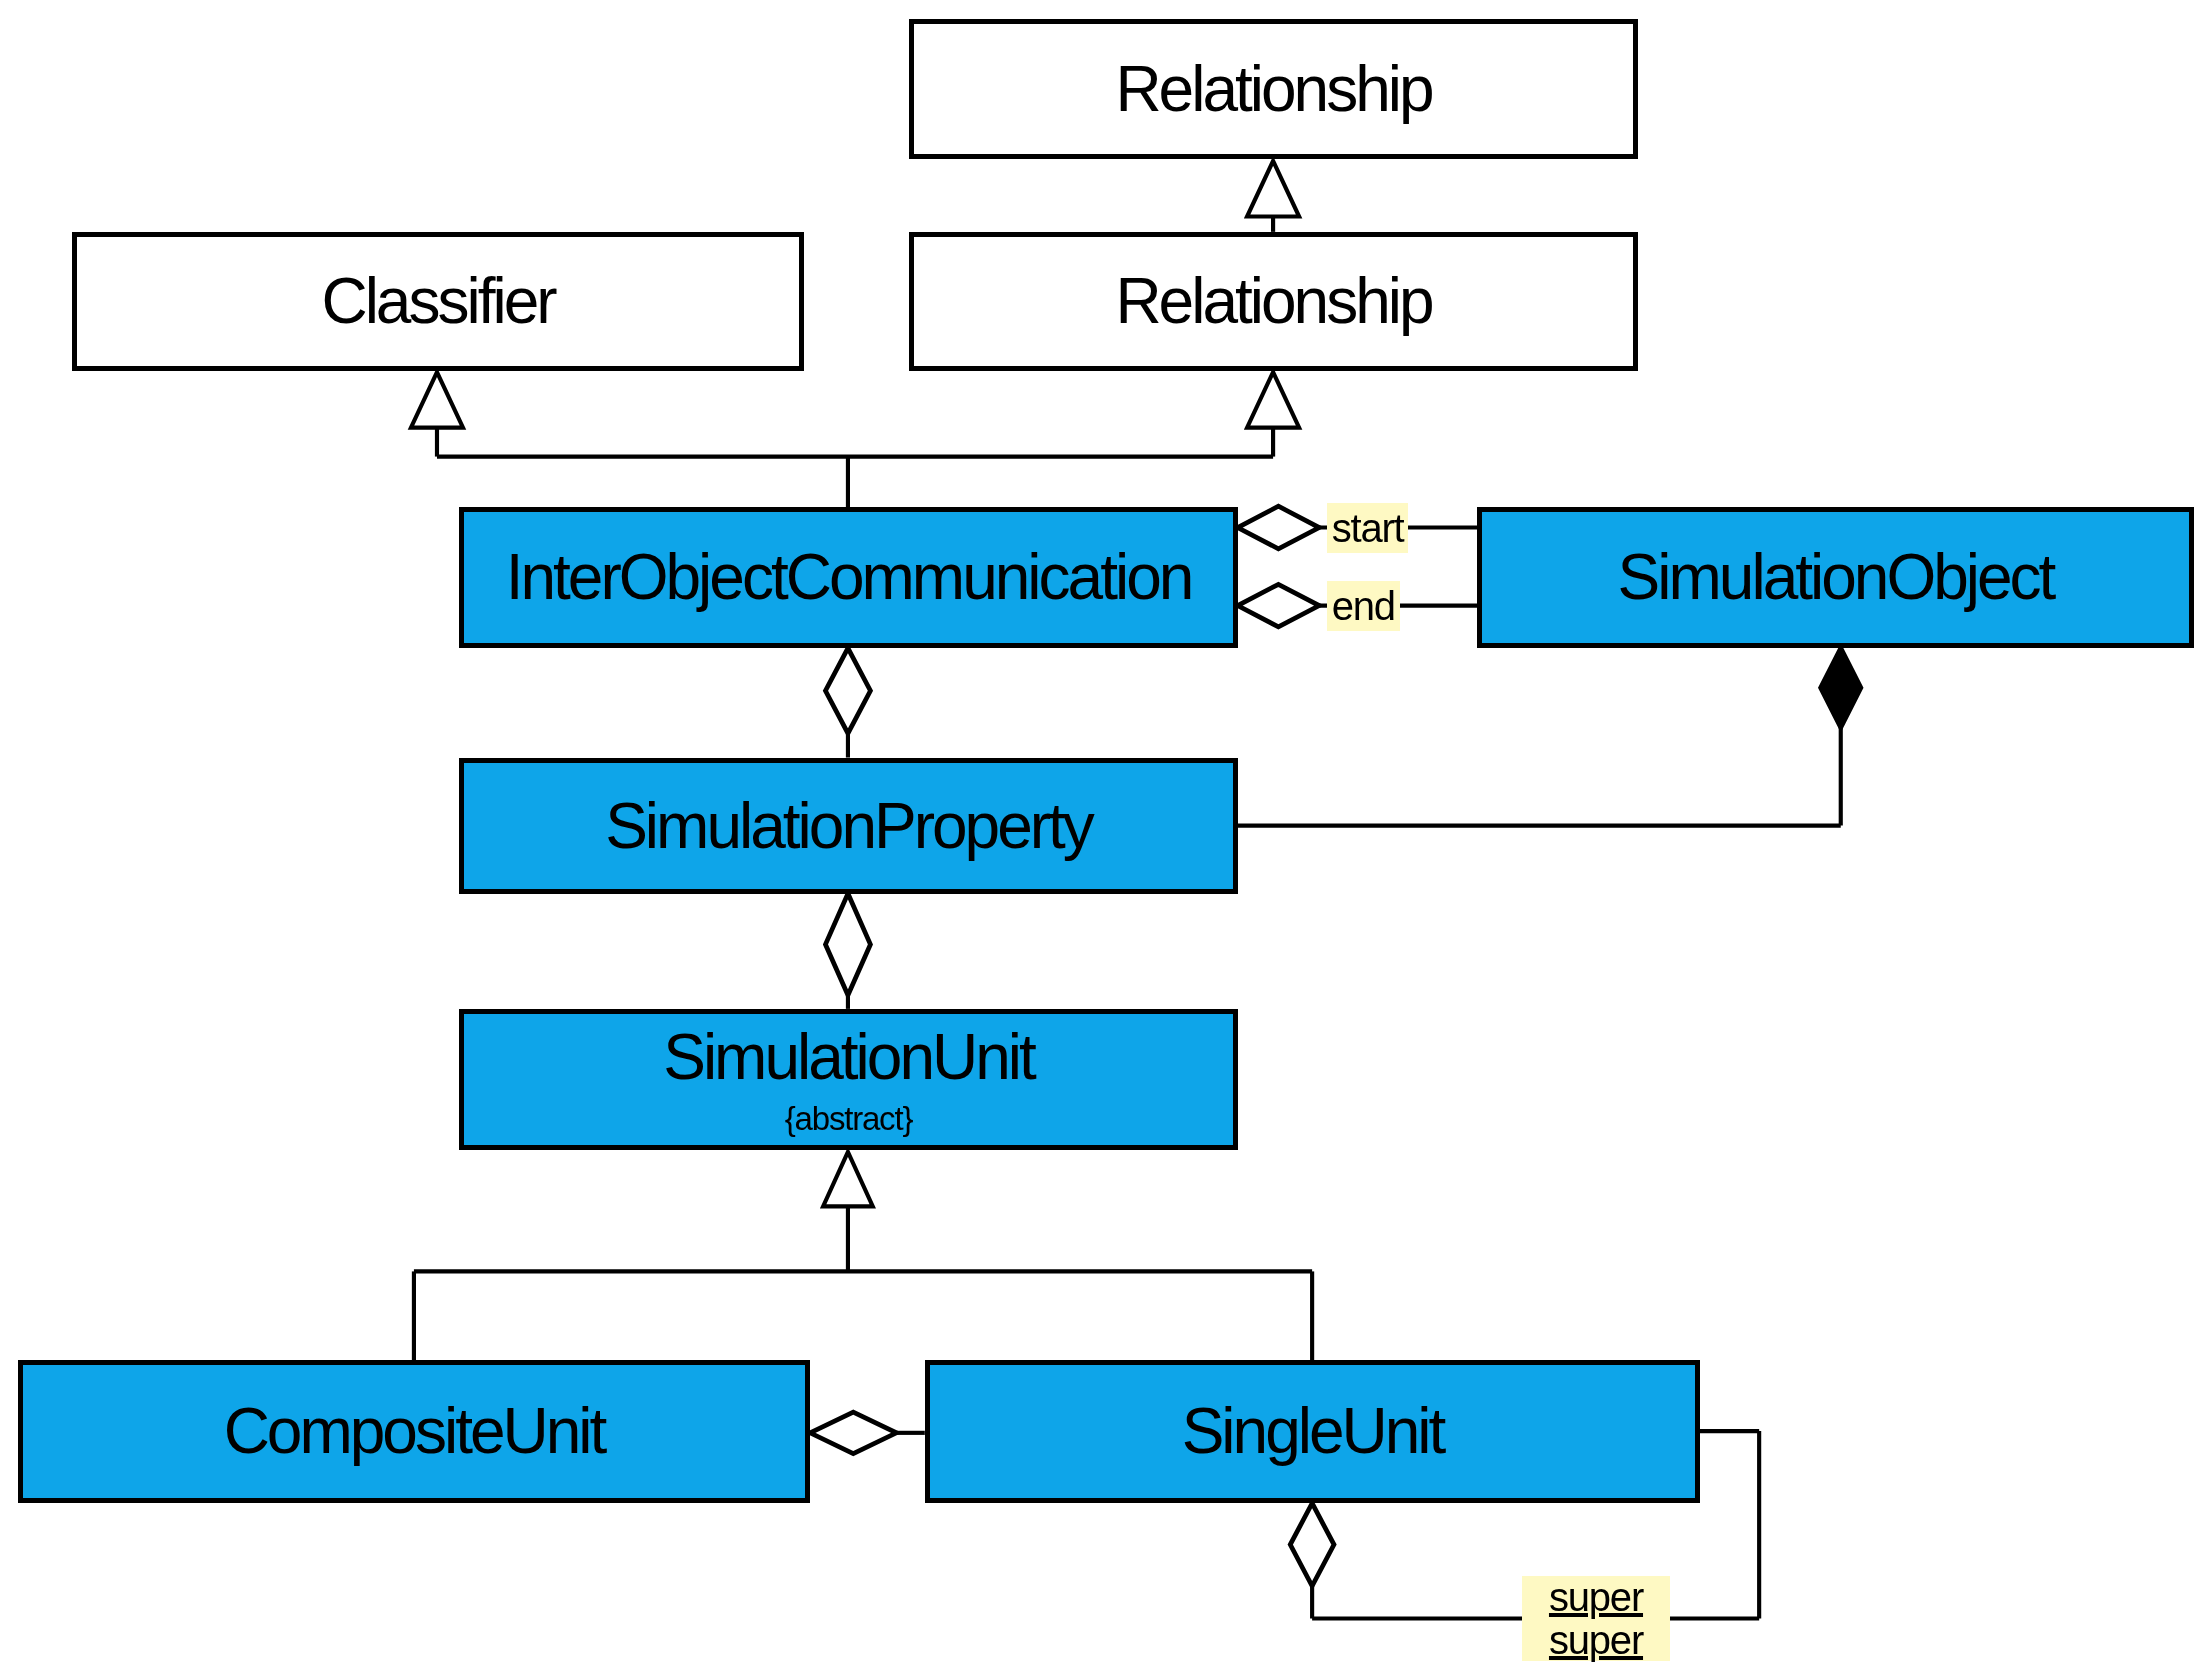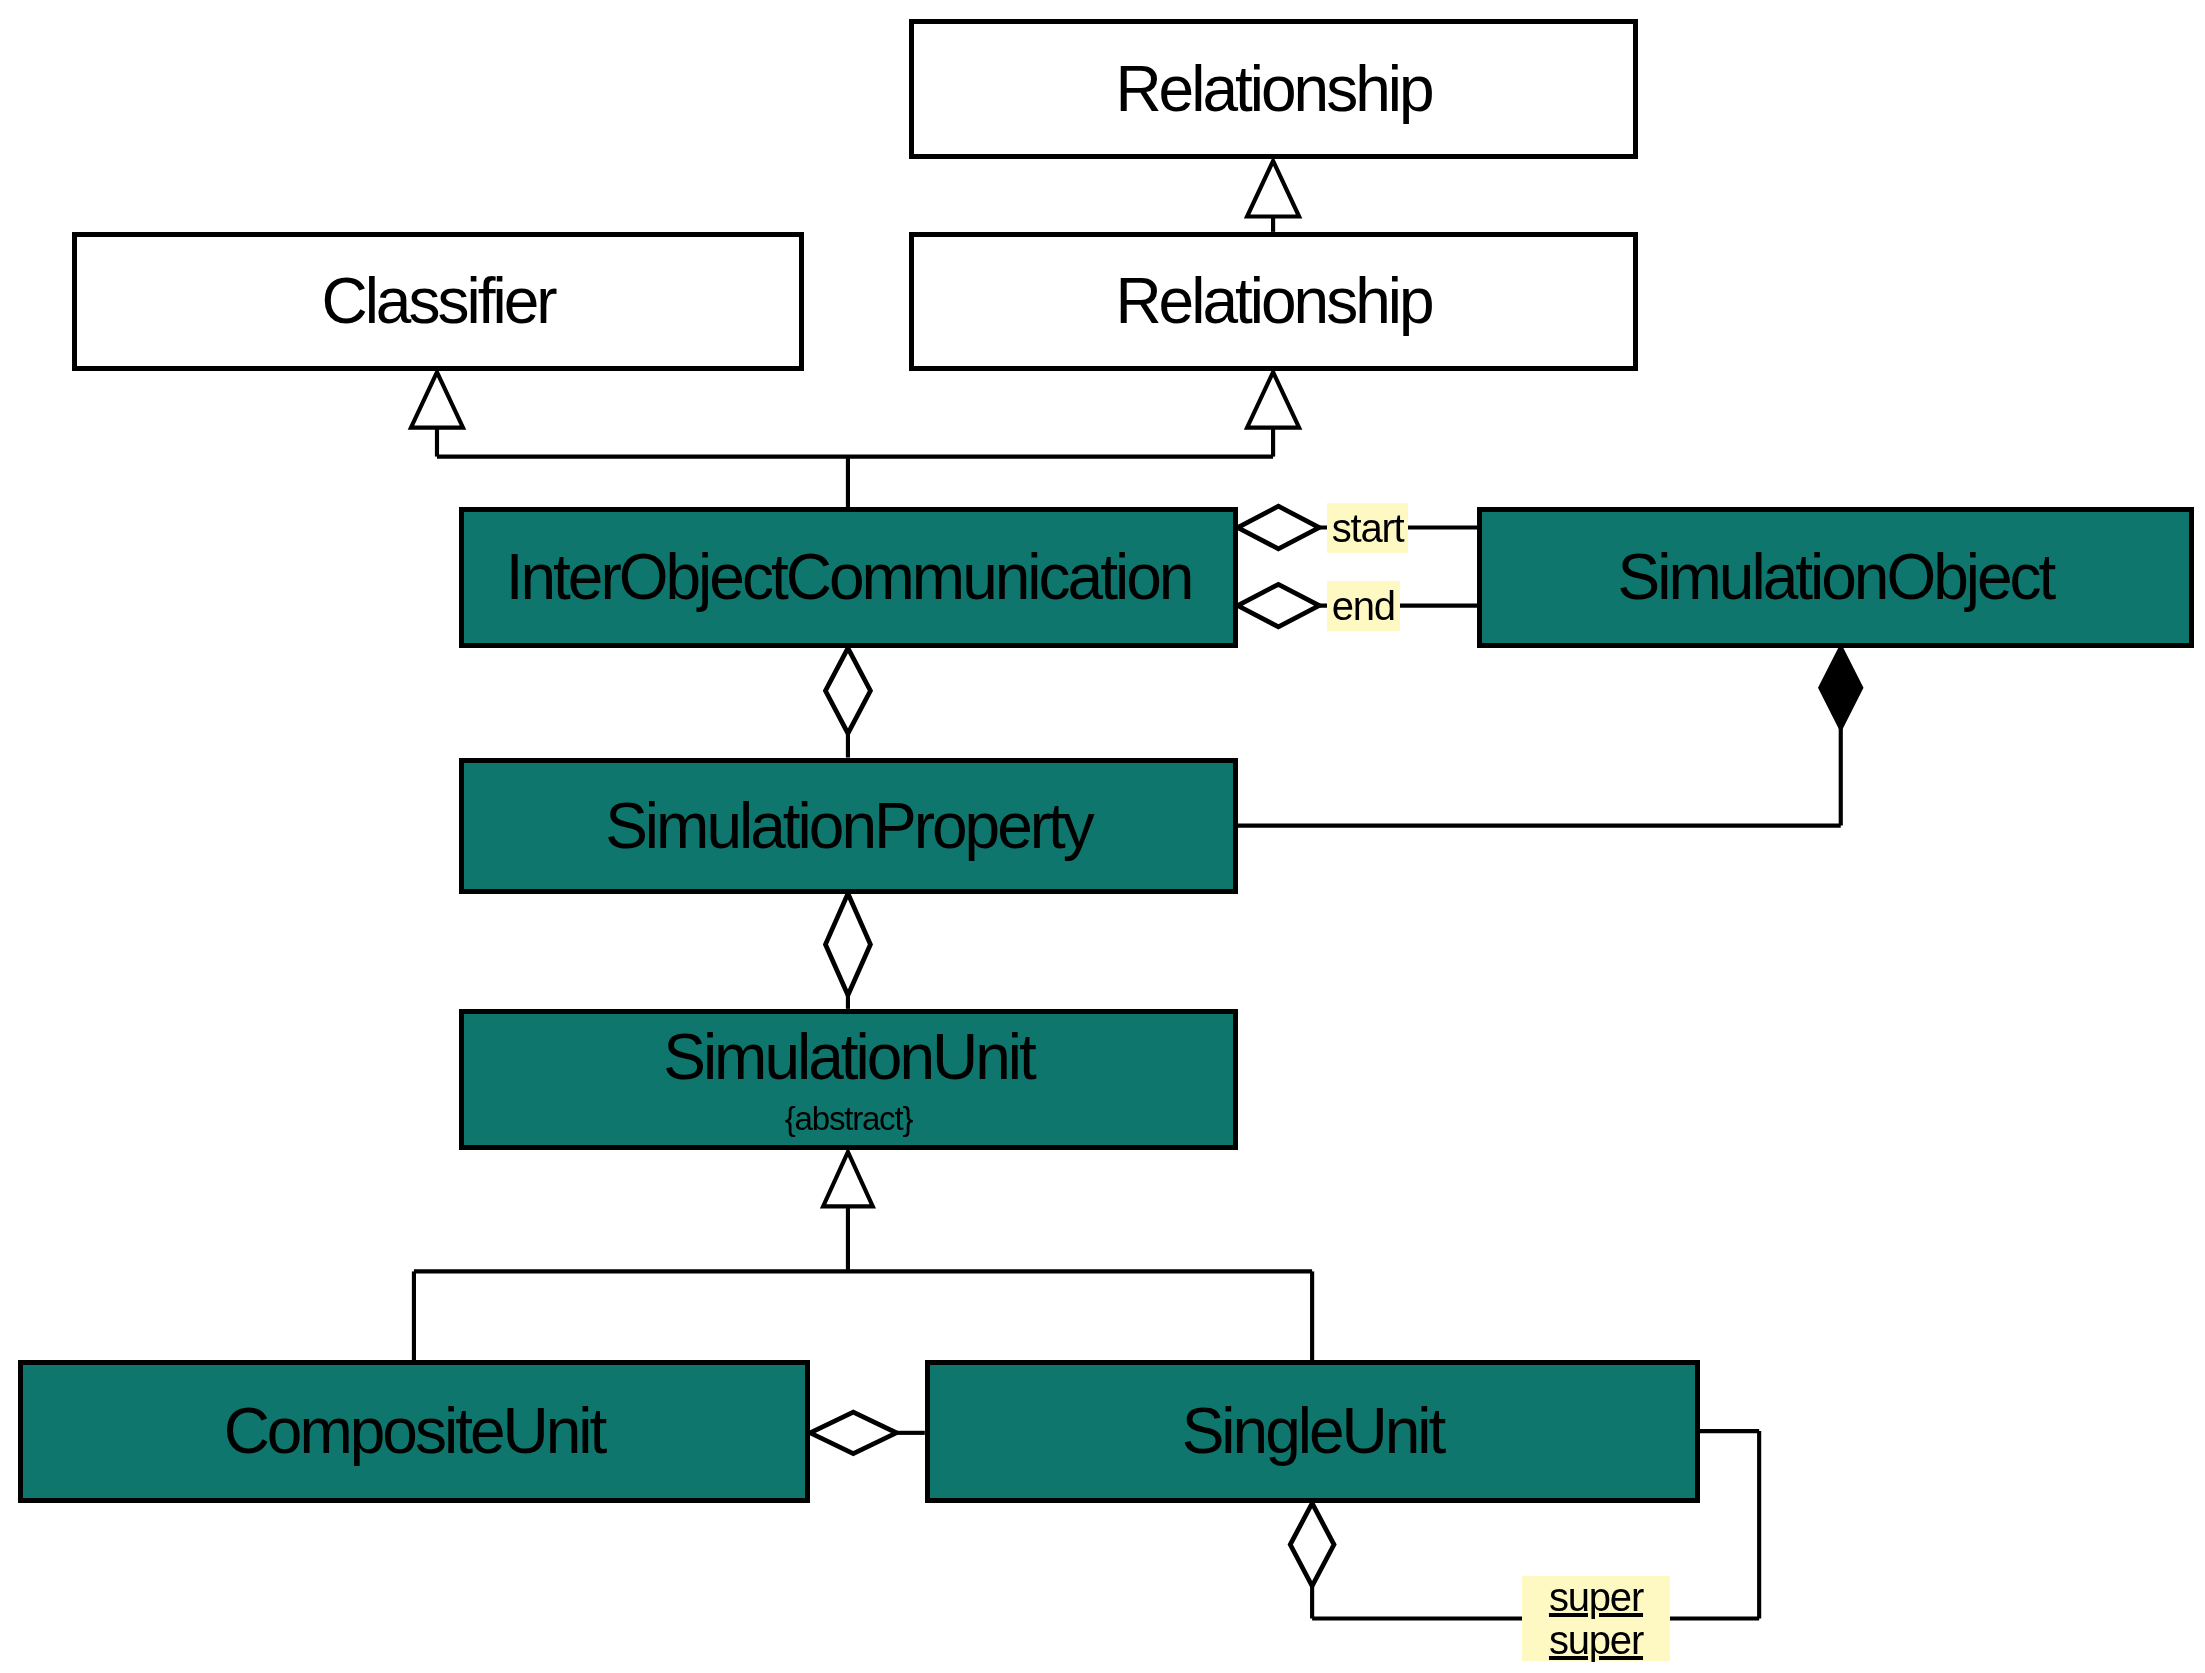--- a/index.html
+++ b/index.html
@@ -16,21 +16,21 @@
     position:absolute;
     box-sizing:border-box;
     border:5.3px solid #000;
     display:flex;
     flex-direction:column;
     align-items:center;
     justify-content:center;
     z-index:2;
   }
   .fill-white{background:#ffffff;}
-  .fill-gray{background:#0f766e;}
+  .fill-gray{background:#0ea5e9;}
   .cname{
     font-size:64px;
     letter-spacing:-3px;
     line-height:1.1;
     white-space:nowrap;
   }
   .stereo{
     font-size:33px;
     letter-spacing:-1.2px;
     line-height:1.1;

